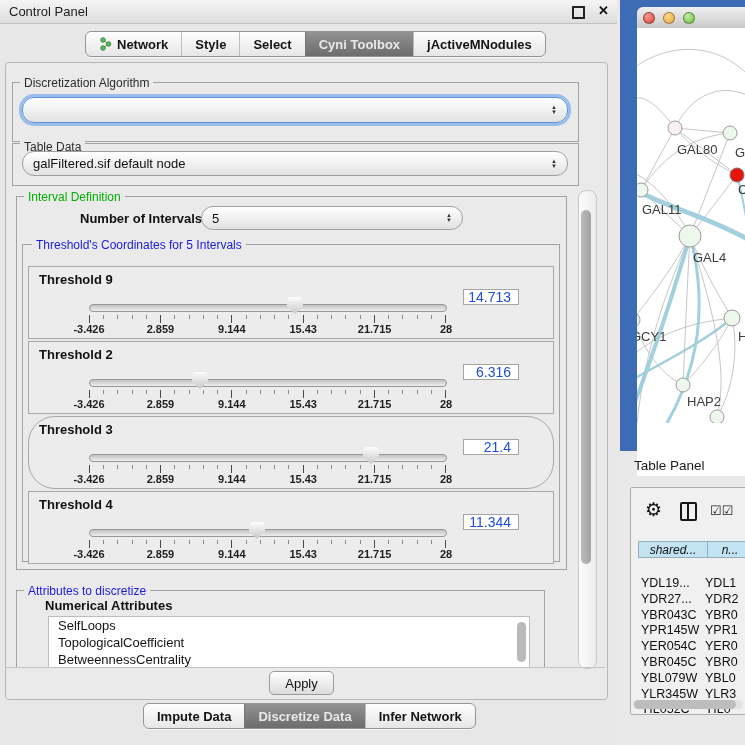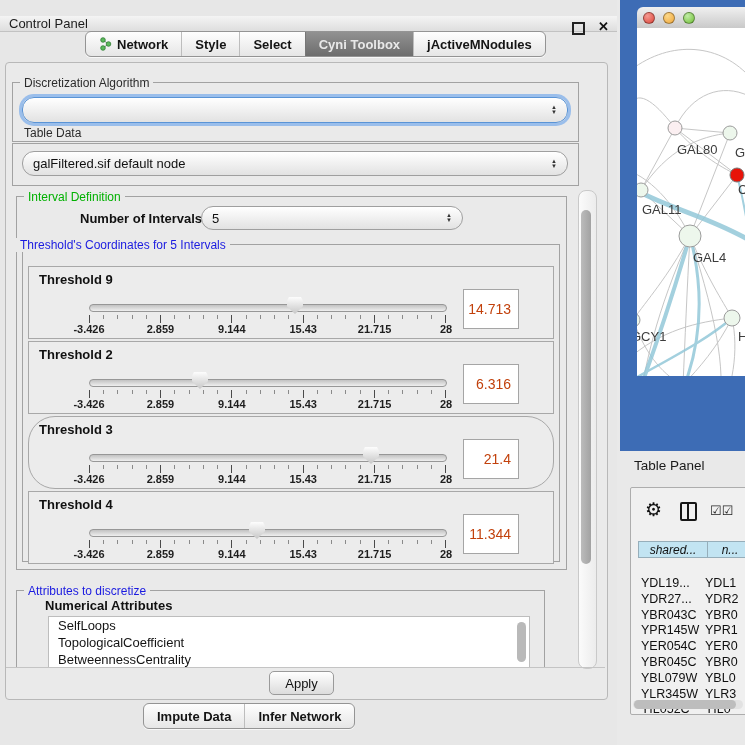--- a/index.html
+++ b/index.html
@@ -3,21 +3,21 @@
 <meta charset="utf-8">
 <style>
   html,body{margin:0;padding:0;}
   body{
     width:745px;height:745px;position:relative;overflow:hidden;
     font-family:"Liberation Sans",sans-serif;background:#e9e9e9;
     -webkit-font-smoothing:antialiased;
   }
   
   .control-panel{position:absolute;left:0;top:0;width:617px;height:745px;background:#e7e7e7;border-right:1px solid #9a9a9a;}
-  .cp-titlebar{position:absolute;left:0;top:0;width:617px;height:16px;background:linear-gradient(#f4f4f4,#dedede);border-bottom:1px solid #c2c2c2;display:flex;align-items:center;font-size:13px;color:#1c1c1c;padding-left:9px;box-sizing:border-box;margin-top:16px;}
+  .cp-titlebar{position:absolute;left:0;top:0;width:617px;height:24px;background:linear-gradient(#f4f4f4,#dedede);border-bottom:1px solid #c2c2c2;display:flex;align-items:center;font-size:13px;color:#1c1c1c;padding-left:9px;box-sizing:border-box;}
   .tb-float{position:absolute;right:32px;top:6px;width:9px;height:9px;border:2px solid #222;background:transparent;}
   .tb-close{position:absolute;right:8px;top:3px;font-size:13px;font-weight:bold;color:#111;}
   
   .seg{position:absolute;display:flex;height:24px;border:1px solid #949494;border-radius:6px;background:linear-gradient(#fefefe,#e6e6e6);overflow:hidden;box-shadow:0 1px 0 rgba(255,255,255,.7);}
   .seg .tab{display:flex;align-items:center;gap:5px;padding:0 13px;font-size:13px;font-weight:600;color:#141414;border-left:1px solid #bdbdbd;white-space:nowrap;}
   .seg .tab:first-child{border-left:none;}
   .seg .tab.sel{background:linear-gradient(#919191,#6d6d6d);color:#e9e9e9;border-left-color:#777;}
   .seg-top{left:85px;top:31px;}
   .seg-bottom{left:143px;top:703px;}
   
@@ -42,40 +42,40 @@
   .vthumb{position:absolute;left:2px;width:10px;background:linear-gradient(to right,#bcbcbc,#a2a2a2);border-radius:6px;}
   
   .thr-box{position:absolute;left:28px;width:524px;height:71px;border:1px solid #a8a8a8;background:#ececec;}
   .thr-title{position:absolute;left:10px;top:5px;font-size:13px;font-weight:bold;color:#111;}
   .sl-track{position:absolute;left:60px;top:37px;width:356px;height:6px;border:1px solid #979797;border-radius:4px;background:linear-gradient(#c2c2c2,#efefef);}
   .sl-thumb{position:absolute;top:30px;width:16px;height:17px;background:linear-gradient(#fdfdfd,#c7c7c7);clip-path:polygon(12% 0,88% 0,100% 22%,100% 55%,50% 100%,0 55%,0 22%);filter:drop-shadow(0 0 1px #6f6f6f);}
   .sl-ticks-minor{position:absolute;left:60px;top:48px;width:358px;height:4px;background-image:repeating-linear-gradient(to right,#8a8a8a 0,#8a8a8a 1px,transparent 1px,transparent 14.24px);}
   .sl-ticks-major{position:absolute;left:60px;top:48px;width:358px;height:8px;background-image:repeating-linear-gradient(to right,#4a4a4a 0,#4a4a4a 1px,transparent 1px,transparent 71.2px);}
   .sl-labels{position:absolute;left:60px;top:56px;width:357px;height:10px;}
   .sl-labels span{position:absolute;transform:translateX(-50%);font-size:11px;font-weight:bold;color:#1e1e1e;white-space:nowrap;}
-  .thr-value{position:absolute;left:434px;top:22px;width:56px;height:40px;border:1px solid #a5a5a5;background:#fff;font-size:14px;color:#c2410c;display:flex;align-items:center;justify-content:flex-end;padding-right:7px;box-sizing:border-box;}
+  .thr-value{position:absolute;left:434px;top:22px;width:56px;height:16px;border:1px solid #a5a5a5;background:#fff;font-size:14px;color:#1d4ed8;display:flex;align-items:center;justify-content:flex-end;padding-right:7px;box-sizing:border-box;}
   
   .attr-list{position:absolute;left:48px;top:616px;width:480px;height:50px;background:#fff;border:1px solid #bdbdbd;overflow:hidden;}
   .attr-list .item{font-size:13px;color:#141414;padding:1px 0 1px 9px;line-height:15px;}
   .list-thumb{position:absolute;right:3px;top:5px;width:9px;height:40px;background:#b9b9b9;border-radius:5px;}
   .bold-label{position:absolute;font-size:13px;font-weight:bold;color:#111;}
   .hr-line{position:absolute;background:#c4c4c4;height:1px;}
   .apply-btn{position:absolute;left:269px;top:671px;width:63px;height:22px;border:1px solid #9a9a9a;border-radius:5px;background:linear-gradient(#ffffff,#dcdcdc);font-size:13px;color:#111;display:flex;align-items:center;justify-content:center;}
   
   .net-ico{display:inline-block;width:13px;height:14px;}
   
   .right-region{position:absolute;left:617px;top:0;width:128px;height:745px;background:#e9e9e9;}
   .desktop-blue{position:absolute;left:3px;top:0;width:125px;height:451px;background:#3d6cb5;}
   .net-window{position:absolute;left:20px;top:7px;width:108px;height:416px;}
   .net-titlebar{position:absolute;left:0;top:0;width:108px;height:21px;background:linear-gradient(#f0f0f0,#c9c9c9);border-bottom:1px solid #9b9b9b;border-radius:6px 0 0 0;}
   .light{position:absolute;top:5px;width:12px;height:12px;border-radius:50%;border:1px solid rgba(0,0,0,.35);box-sizing:border-box;}
   .l-red{left:6px;background:radial-gradient(circle at 35% 30%,#f49a92,#dd4338);}
   .l-yellow{left:26px;background:radial-gradient(circle at 35% 30%,#fbd88a,#f0a63a);}
   .l-green{left:46px;background:radial-gradient(circle at 35% 30%,#c1ecA7,#6fbf34);}
-  .net-canvas{position:absolute;left:0;top:21px;width:108px;height:348px;background:#fff;overflow:hidden;}
+  .net-canvas{position:absolute;left:0;top:21px;width:108px;height:448px;background:#fff;overflow:hidden;}
   .tp-title{position:absolute;left:17px;top:458px;font-size:13.5px;color:#1a1a1a;}
   .table-box{position:absolute;left:13px;top:487px;width:115px;height:226px;border:1px solid #adadad;border-radius:2px;background:#f0f0f0;overflow:hidden;}
   .gear{position:absolute;left:14px;top:10px;font-size:19px;color:#111;}
   .split-ico{position:absolute;left:49px;top:14px;width:13px;height:15px;border:2px solid #161616;border-radius:2px;}
   .split-ico::after{content:"";position:absolute;left:5px;top:0;width:2px;height:15px;background:#161616;}
   .checks{position:absolute;left:79px;top:15px;font-size:13px;color:#222;letter-spacing:0px;}
   .tbl-head{position:absolute;left:7px;top:53px;display:flex;height:17px;}
   .tbl-head .hc{background:#c2e4f2;border:1px solid #96aeba;border-left:none;font-size:12px;color:#111;display:flex;align-items:center;justify-content:center;box-sizing:border-box;font-style:italic;}
   .tbl-head .hc:first-child{border-left:1px solid #96aeba;}
   .tbl-rows{position:absolute;left:7px;top:70px;width:108px;margin-top:18px;}
@@ -127,21 +127,21 @@
   <span class="grp-title" style="left:20px;top:76px;">Discretization Algorithm</span>
   <div class="combo focused" style="left:22px;top:97px;width:546px;height:26px;">
     <span class="arrows">
         <span>▲</span>
         <span>▼</span>
       </span>
   </div>
 
 
   <div class="grp" style="left:12px;top:143px;width:565px;height:41px;"></div>
-  <span class="grp-title" style="left:20px;top:126px;">Table Data</span>
+  <span class="grp-title" style="left:20px;top:140px;">Table Data</span>
   <div class="combo" style="left:22px;top:151px;width:546px;height:25px;justify-content:center;">
     <span>galFiltered.sif default node</span>
     <span class="arrows">
         <span>▲</span>
         <span>▼</span>
       </span>
   </div>
 
   <div class="vscroll" style="left:578px;top:190px;width:17px;height:477px;">
     <div class="vthumb" style="top:19px;height:354px;"></div>
@@ -153,21 +153,21 @@
   <span class="bold-label" style="left:80px;top:211px;">Number of Intervals</span>
   <div class="combo" style="left:201px;top:206px;width:262px;height:24px;">
     <span>5</span>
     <span class="arrows">
         <span>▲</span>
         <span>▼</span>
       </span>
   </div>
 
   <div class="grp" style="left:22px;top:244px;width:536px;height:316px;"></div>
-  <span class="grp-title t-blue" style="left:16px;top:238px;">Threshold's Coordinates for 5 Intervals</span>
+  <span class="grp-title t-blue" style="left:32px;top:238px;">Threshold's Coordinates for 5 Intervals</span>
 
   <div class="thr-box" style="top:266px;">
     <div class="thr-title">Threshold 9</div>
     <div class="sl-track"></div>
     <div class="sl-thumb" style="left:258px;"></div>
     <div class="sl-ticks-minor"></div>
     <div class="sl-ticks-major"></div>
     <div class="sl-labels">
       <span style="left:0%">-3.426</span>
       <span style="left:20%">2.859</span>
@@ -240,20 +240,23 @@
     <div class="list-thumb"></div>
   </div>
 
   <div class="hr-line" style="left:6px;top:667px;width:599px;"></div>
 
   <div class="apply-btn">Apply</div>
 
   <div class="seg seg-bottom">
     <div class="tab">
         <span>Impute Data</span>
+      </div>
+    <div class="tab sel">
+        <span>Discretize Data</span>
       </div>
     <div class="tab">
         <span>Infer Network</span>
       </div>
   </div>
 </div>
 
 <div class="right-region">
   <div class="desktop-blue"></div>
 

